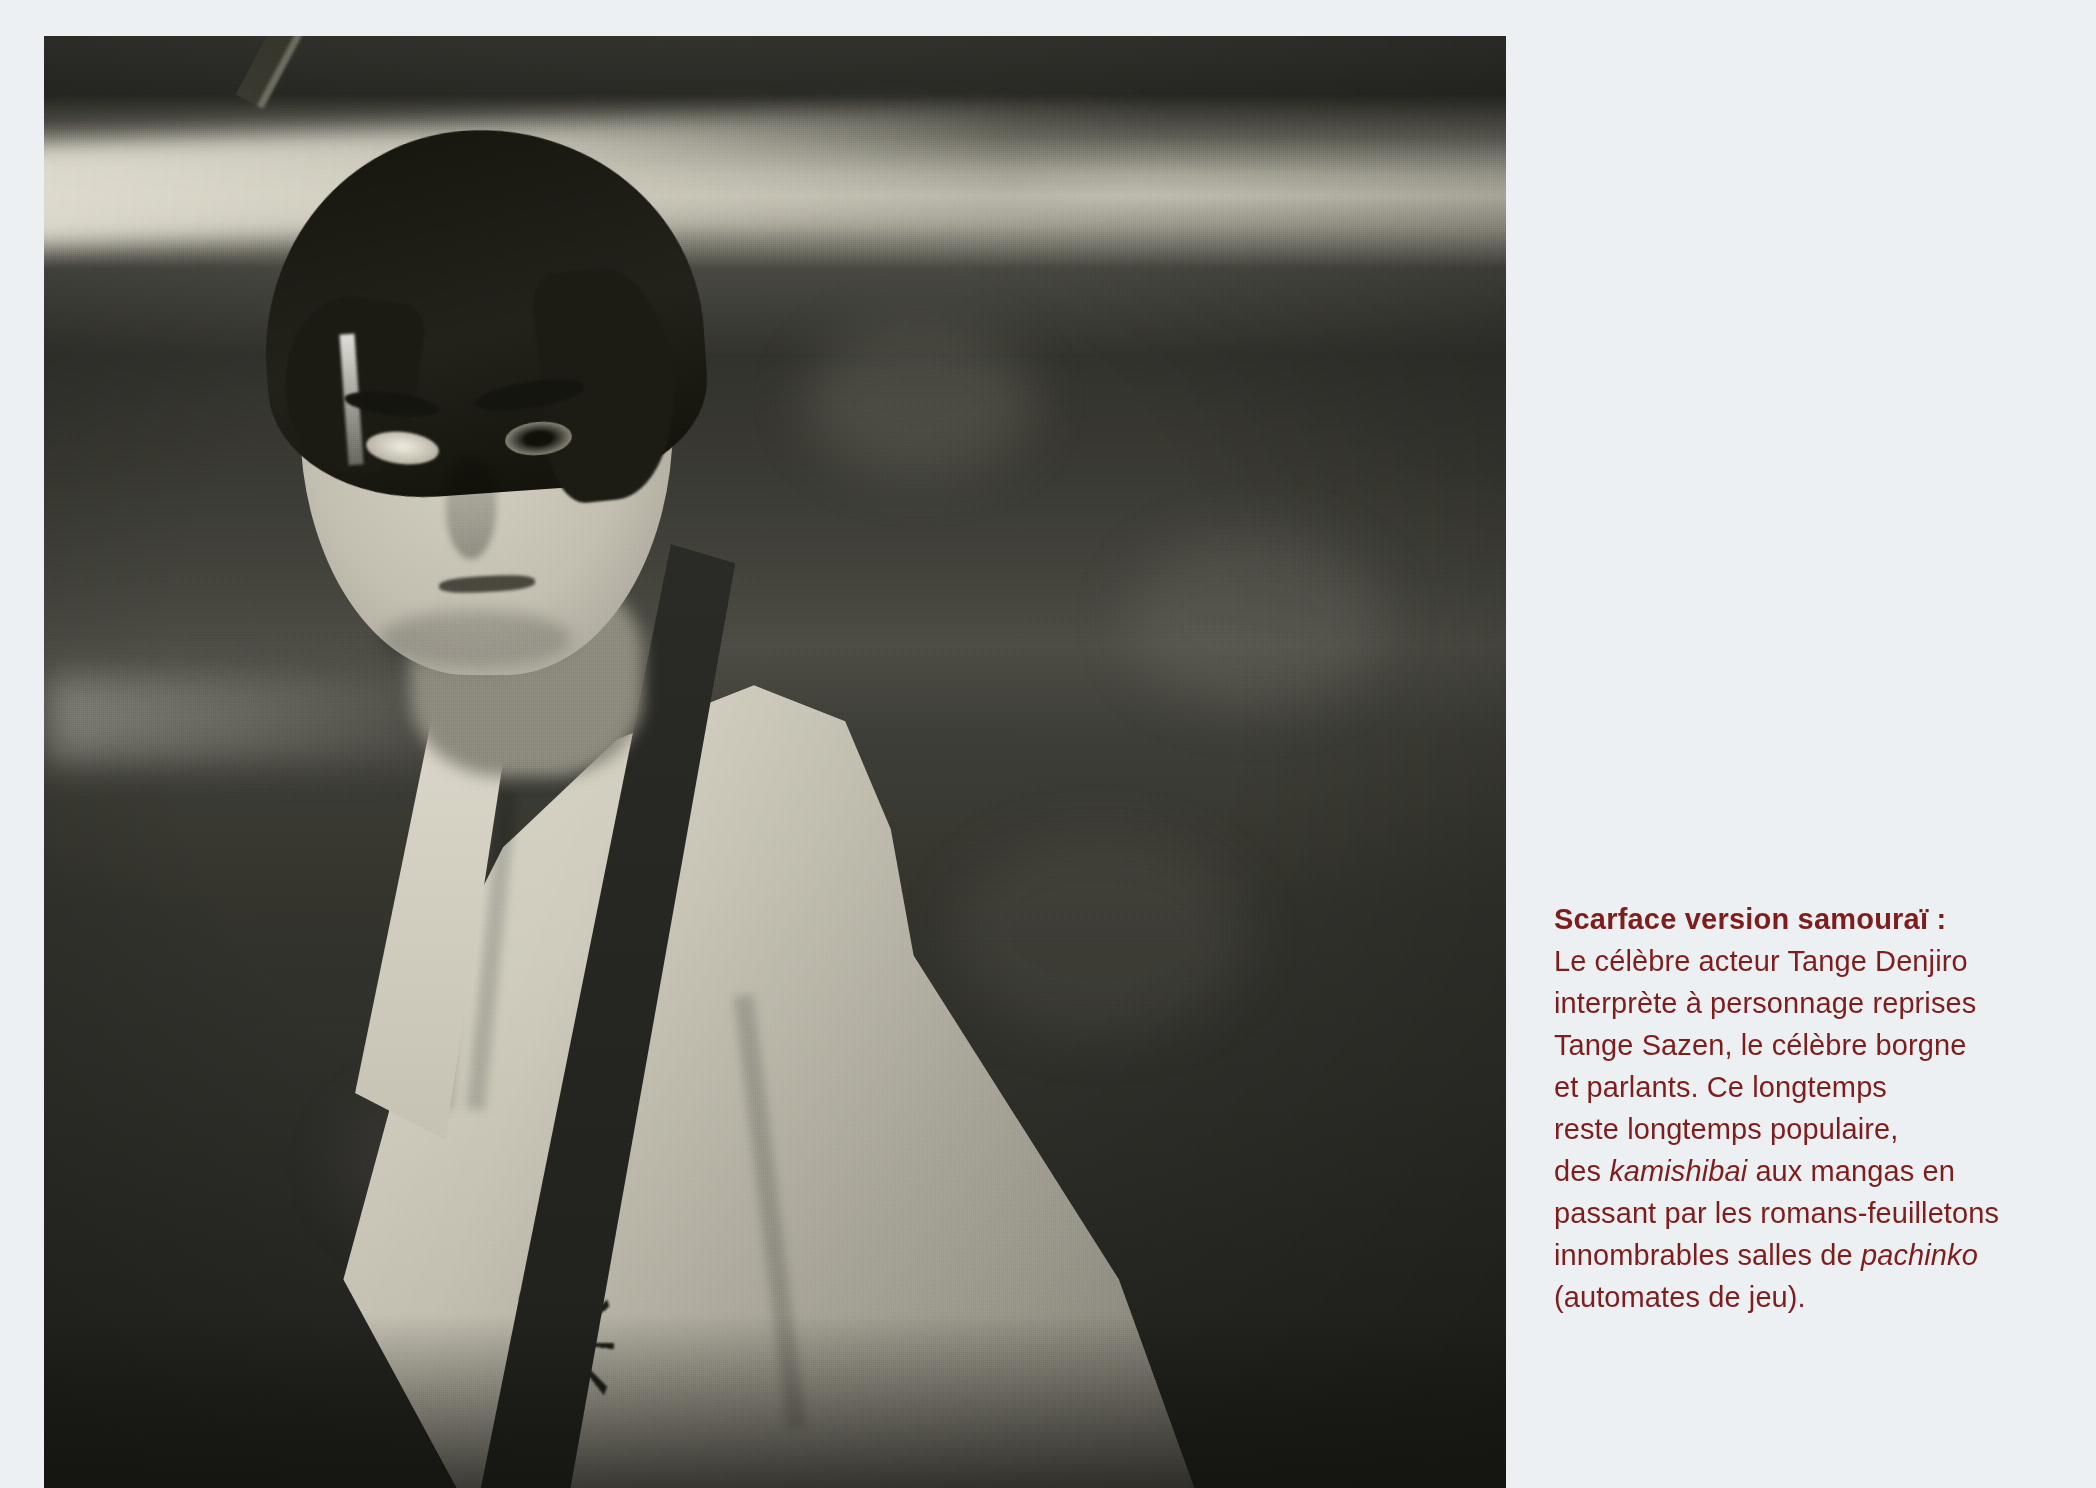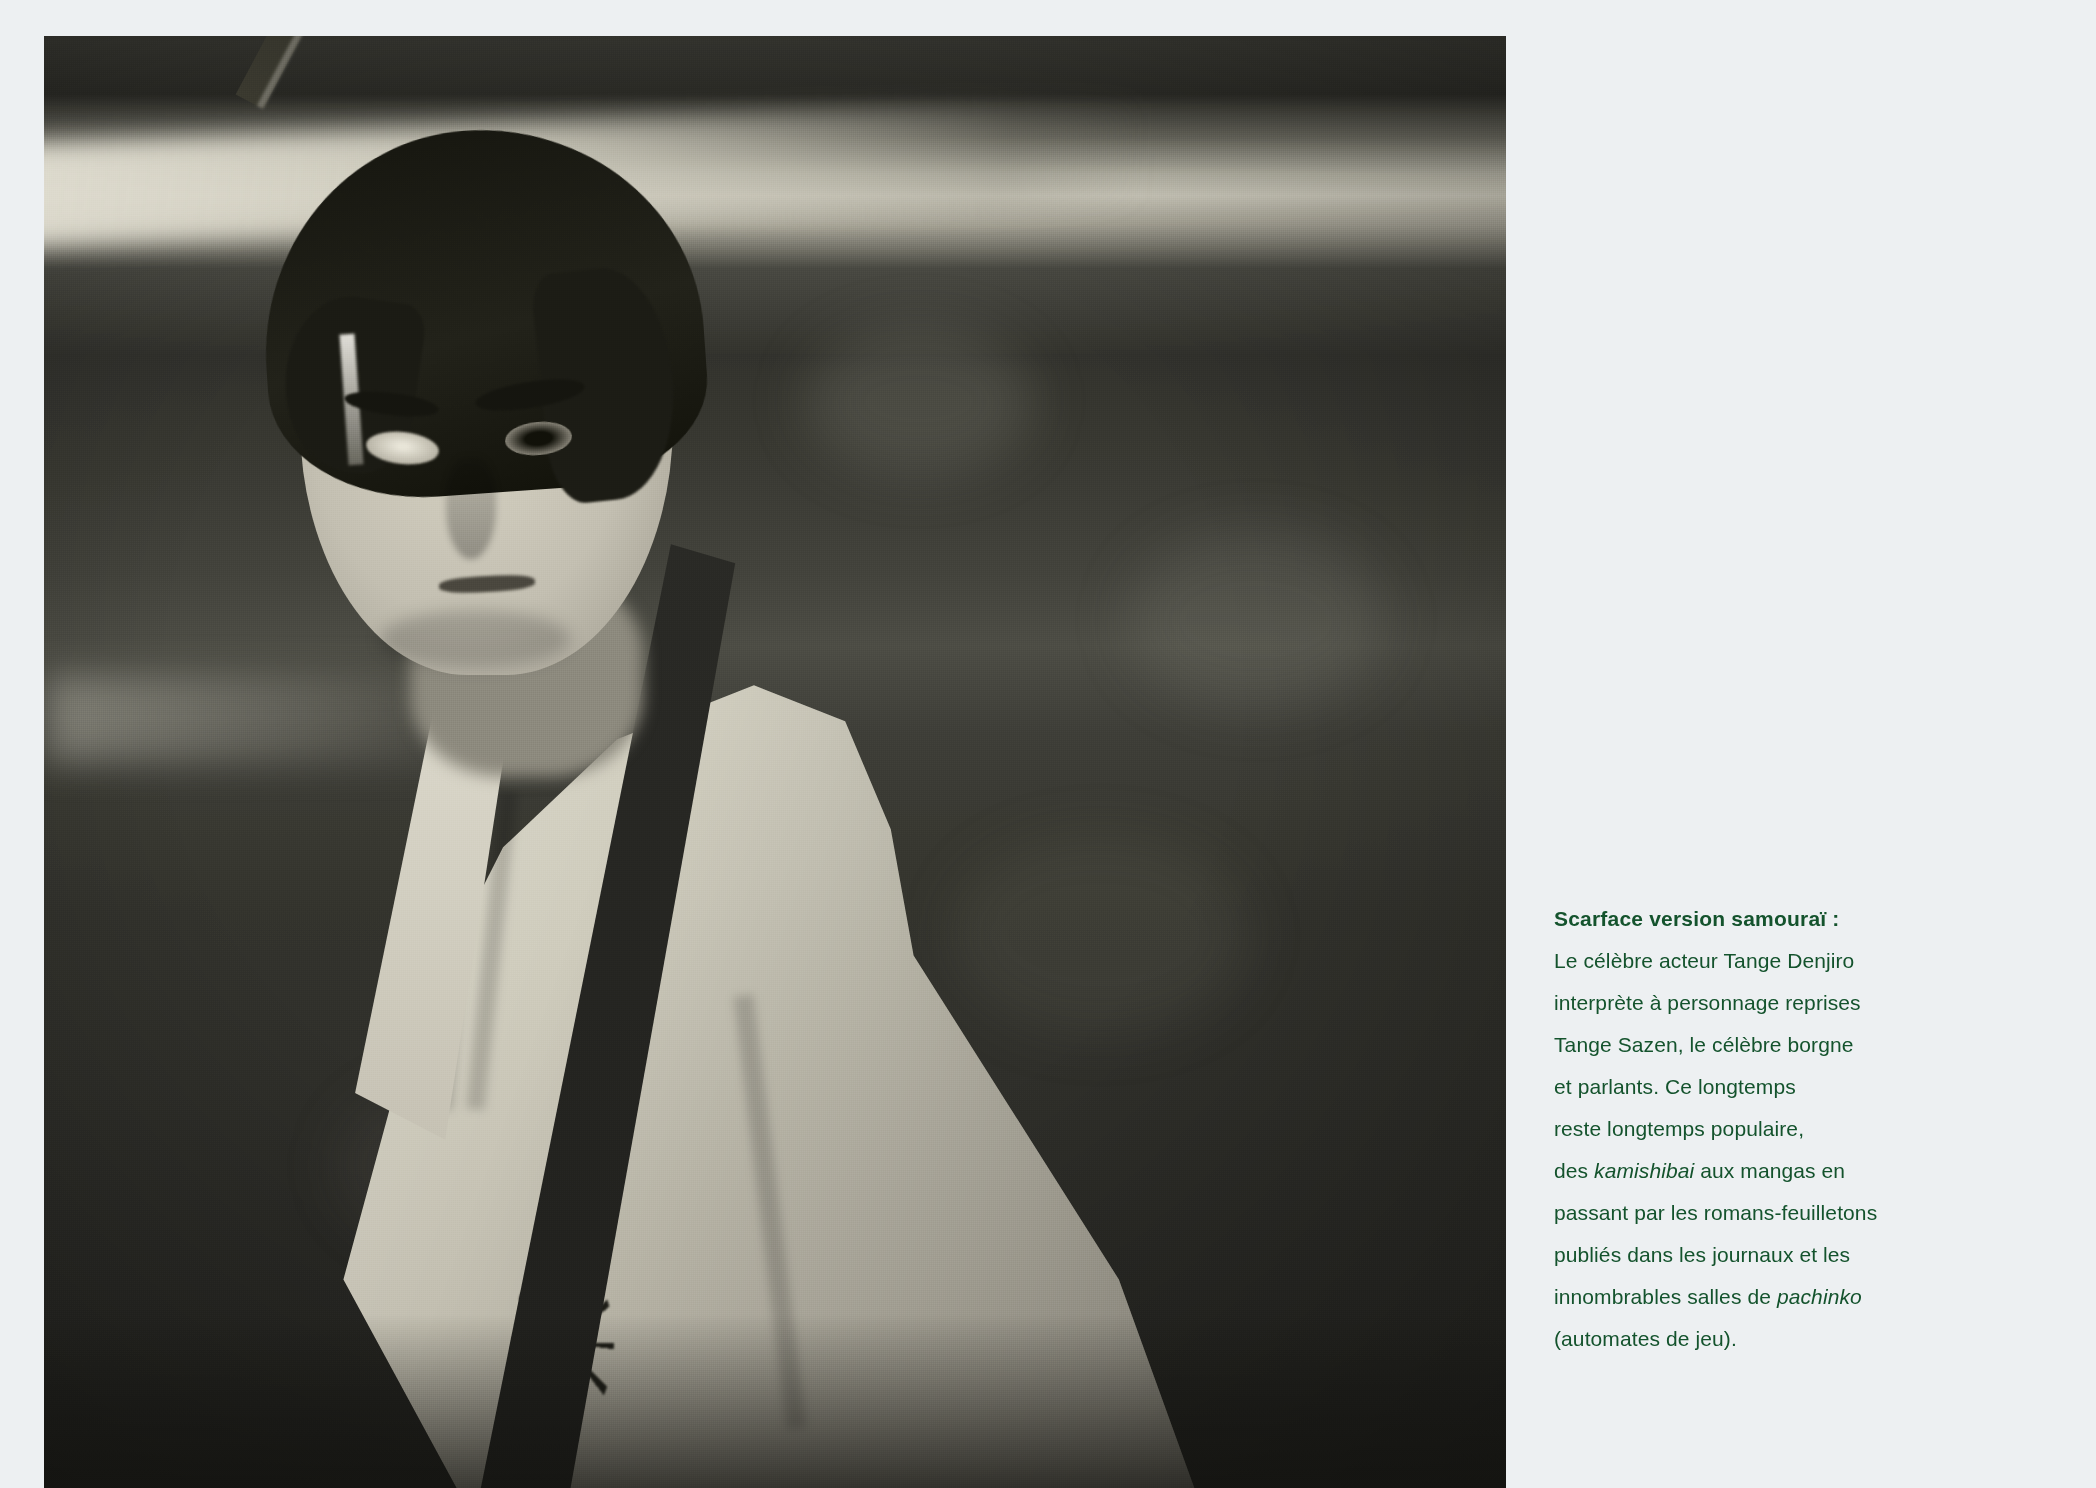--- a/index.html
+++ b/index.html
@@ -335,23 +335,23 @@
     height: 12%;
     background: linear-gradient(180deg, rgba(20,20,17,0) 0%, rgba(18,18,15,0.75) 100%);
   }
 
   
   .caption {
     position: absolute;
     left: 1554px;
     top: 898px;
     width: 488px;
-    color: #14532d;
+    color: #7f1d1d;
     font-family: "Liberation Sans", sans-serif;
-    font-size: 21px;
+    font-size: 29px;
     line-height: 42px;
     letter-spacing: 0.1px;
   }
   .caption .lead {
     font-weight: bold;
     letter-spacing: 0.2px;
   }
   .caption em {
   }
   .caption p {
@@ -407,18 +407,17 @@
 
   <div class="caption">
     <p class="lead">Scarface version samouraï :</p>
     <p>Le célèbre acteur Tange Denjiro</p>
     <p>interprète à personnage reprises</p>
     <p>Tange Sazen, le célèbre borgne</p>
     <p>et parlants. Ce longtemps</p>
     <p>reste longtemps populaire,</p>
     <p>des <em>kamishibai</em> aux mangas en</p>
     <p>passant par les romans-feuilletons</p>
-    <p>publiés dans les journaux et les</p>
     <p>innombrables salles de <em>pachinko</em></p>
     <p>(automates de jeu).</p>
   </div>
 
 </div>
 
 </body></html>

